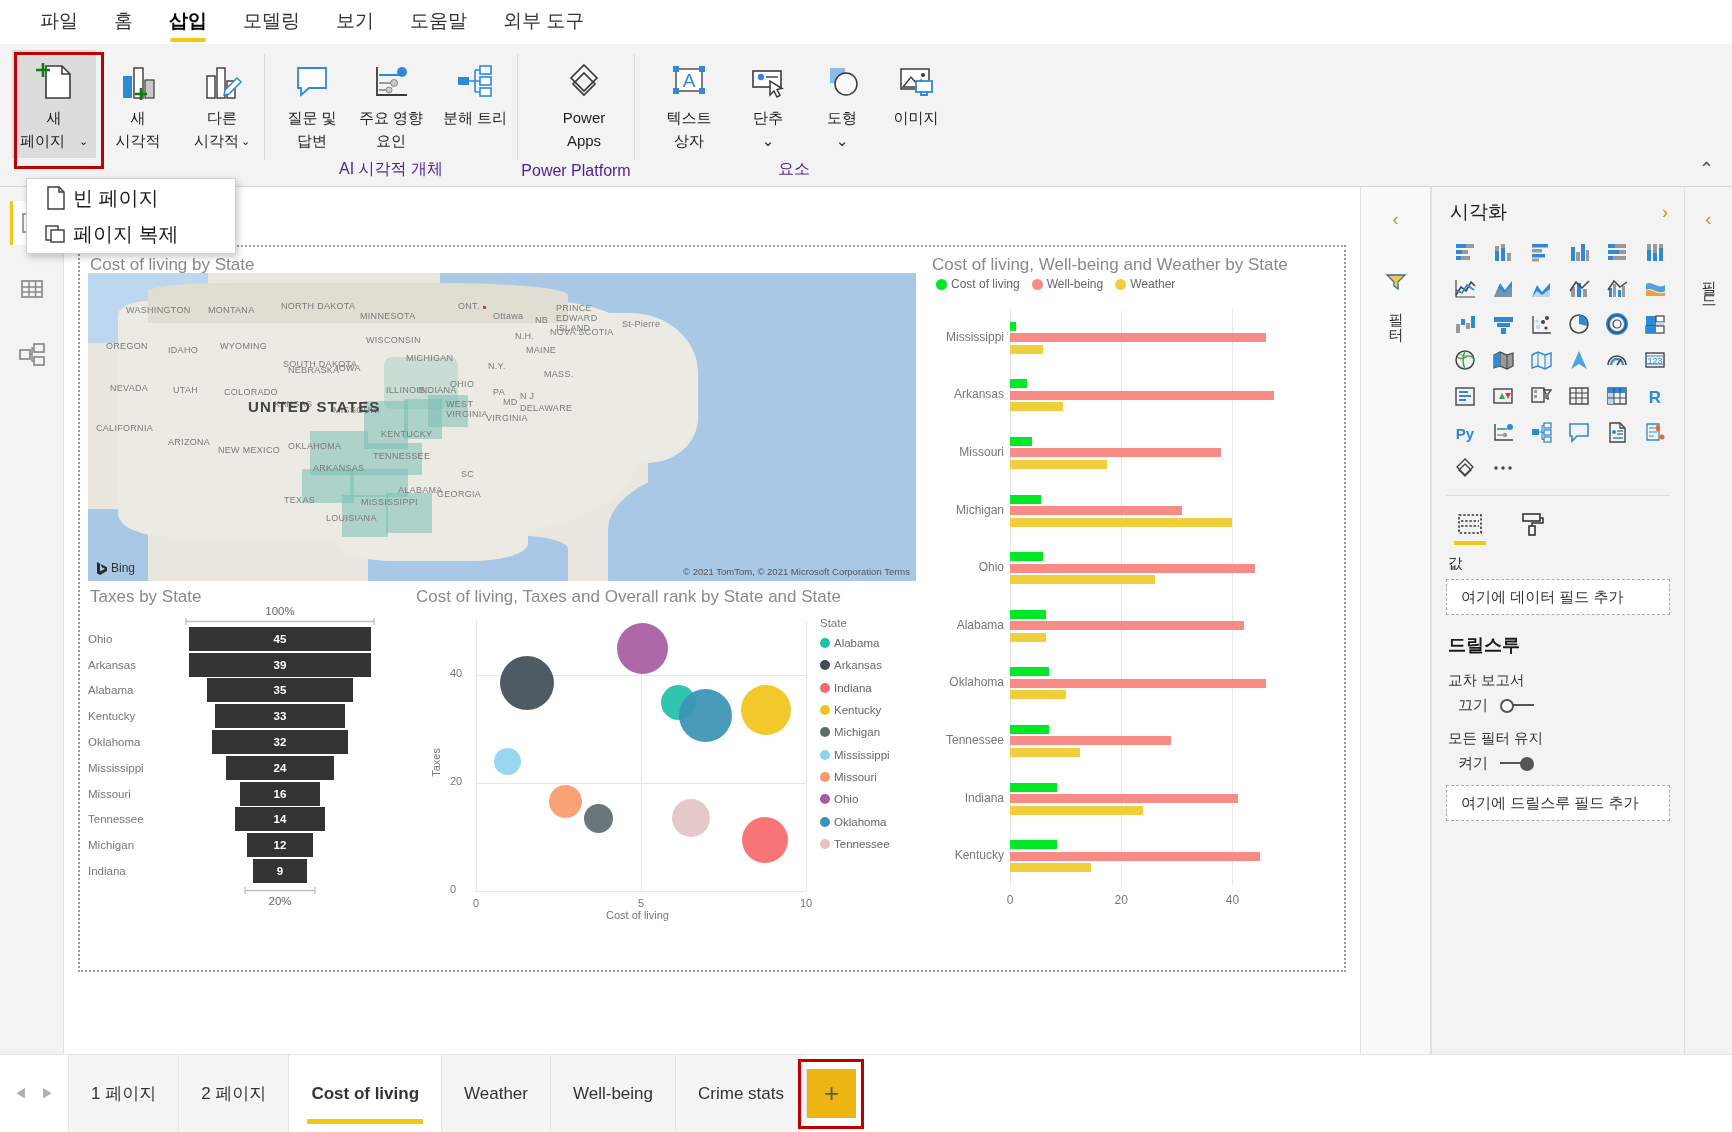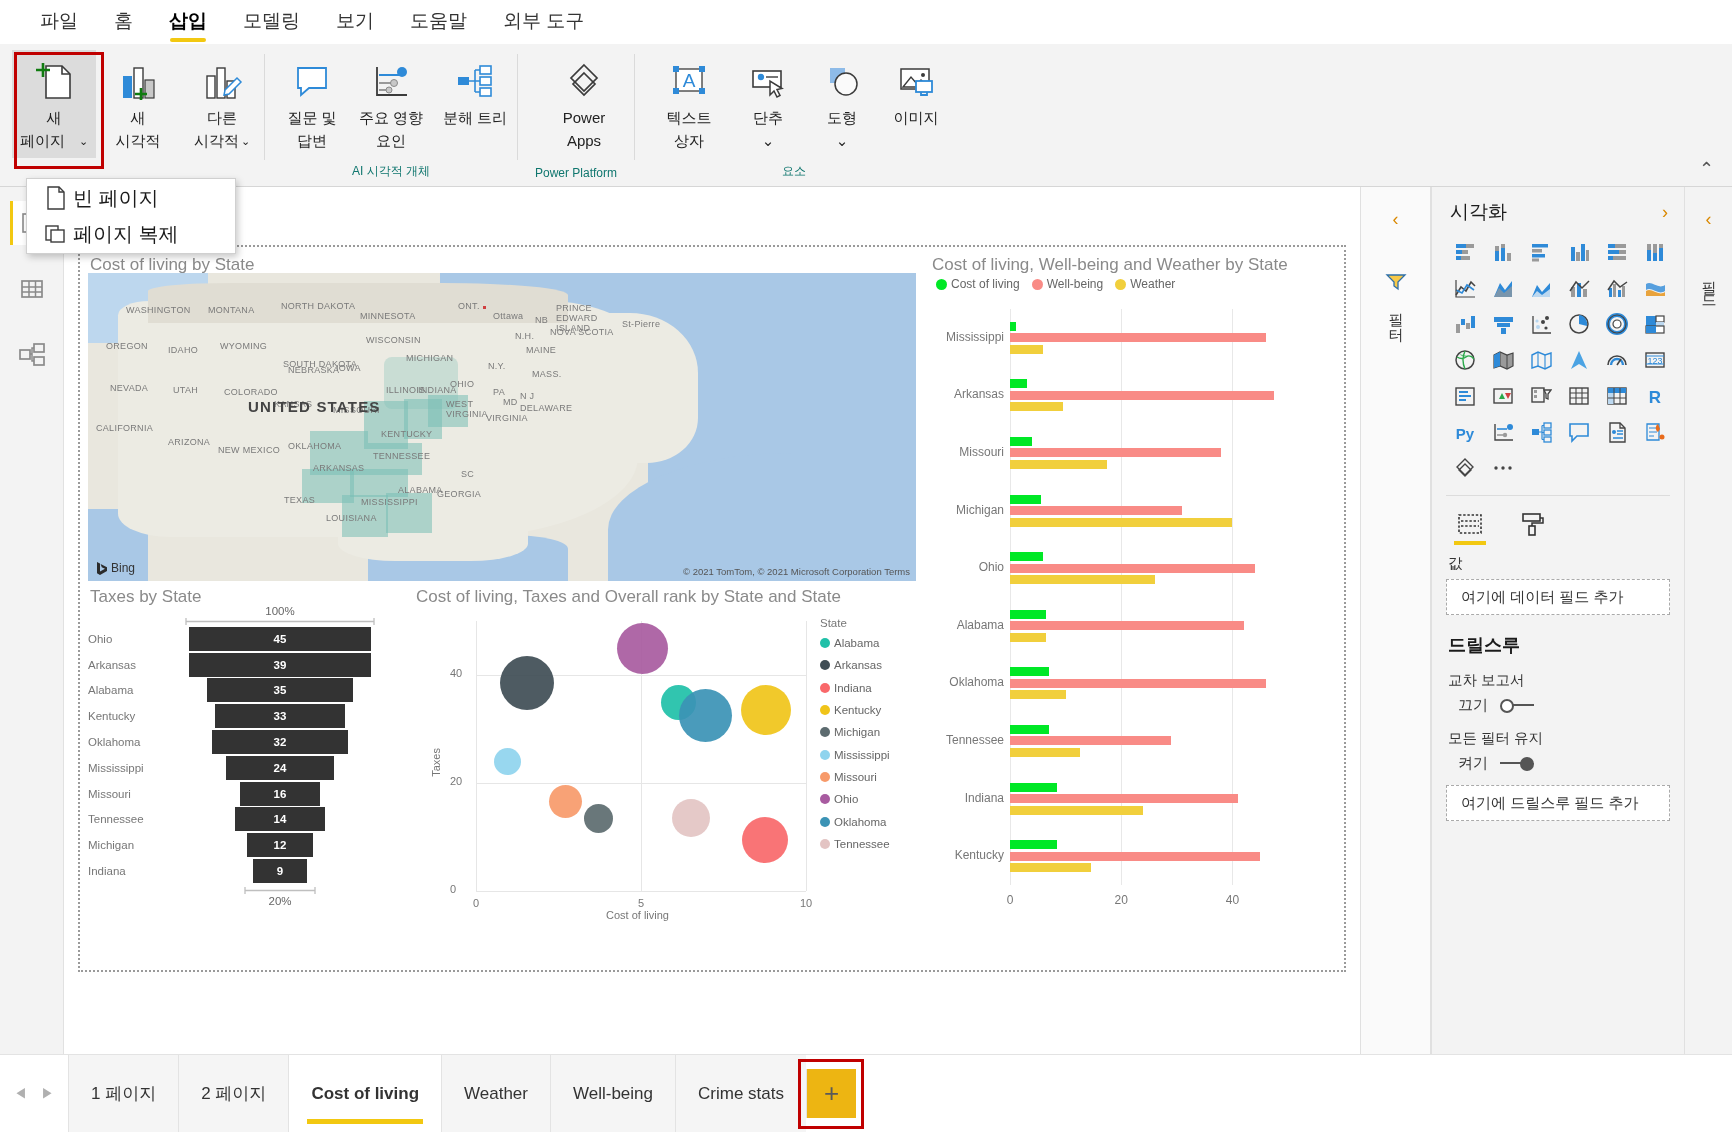--- a/index.html
+++ b/index.html
@@ -29,21 +29,21 @@
   }
 
   
   #ribbon {
     height:143px; background:#f3f3f3; border-bottom:1px solid #d6d6d6;
     display:flex; align-items:stretch; position:relative;
   }
   .rgroup { display:flex; flex-direction:column; position:relative; }
   .rgroup-items { display:flex; align-items:flex-start; flex:1; padding-top:6px;}
   .rgroup-label {
-    text-align:center; font-size:12px; color:#0f766e; padding-bottom:6px;
+    text-align:center; font-size:16px; color:#4c1d95; padding-bottom:6px;
   }
   .rsep { width:1px; background:#dadada; margin:10px 0 26px 0; }
 
   .rbtn {
     width:74px; min-height:108px; display:flex; flex-direction:column;
     align-items:center; justify-content:flex-start; padding-top:8px;
     cursor:default; position:relative;
   }
   .rbtn .ico { height:46px; display:flex; align-items:center; justify-content:center; }
   .rbtn .lab {
@@ -504,21 +504,21 @@
       <div class="stlabel" style="left:285px;top:178px;">TENNESSEE</div>
       <div class="stlabel" style="left:196px;top:222px;">TEXAS</div>
       <div class="stlabel" style="left:238px;top:240px;">LOUISIANA</div>
       <div class="stlabel" style="left:273px;top:224px;">MISSISSIPPI</div>
       <div class="stlabel" style="left:310px;top:212px;">ALABAMA</div>
       <div class="stlabel" style="left:349px;top:216px;">GEORGIA</div>
       <div class="stlabel" style="left:438px;top:72px;">MAINE</div>
       <div class="stlabel" style="left:400px;top:88px;">N.Y.</div>
       <div class="stlabel" style="left:405px;top:114px;">PA</div>
       <div class="stlabel" style="left:427px;top:58px;">N.H.</div>
-      <div class="stlabel" style="left:444px;top:96px;">MASS.</div>
+      <div class="stlabel" style="left:456px;top:96px;">MASS.</div>
       <div class="stlabel" style="left:432px;top:118px;">N J</div>
       <div class="stlabel" style="left:415px;top:124px;">MD</div>
       <div class="stlabel" style="left:432px;top:130px;">DELAWARE</div>
       <div class="stlabel" style="left:373px;top:196px;">SC</div>
       <div class="stlabel" style="left:447px;top:42px;">NB</div>
       <div class="stlabel" style="left:370px;top:28px;">ONT.</div>
       <div class="stlabel" style="left:405px;top:38px;">Ottawa</div>
       <div class="stlabel" style="left:395px;top:33px;width:3px;height:3px;background:#d04040;"></div>
       <div class="stlabel" style="left:468px;top:30px;">PRINCE<br>EDWARD<br>ISLAND</div>
       <div class="stlabel" style="left:462px;top:54px;">NOVA SCOTIA</div>

